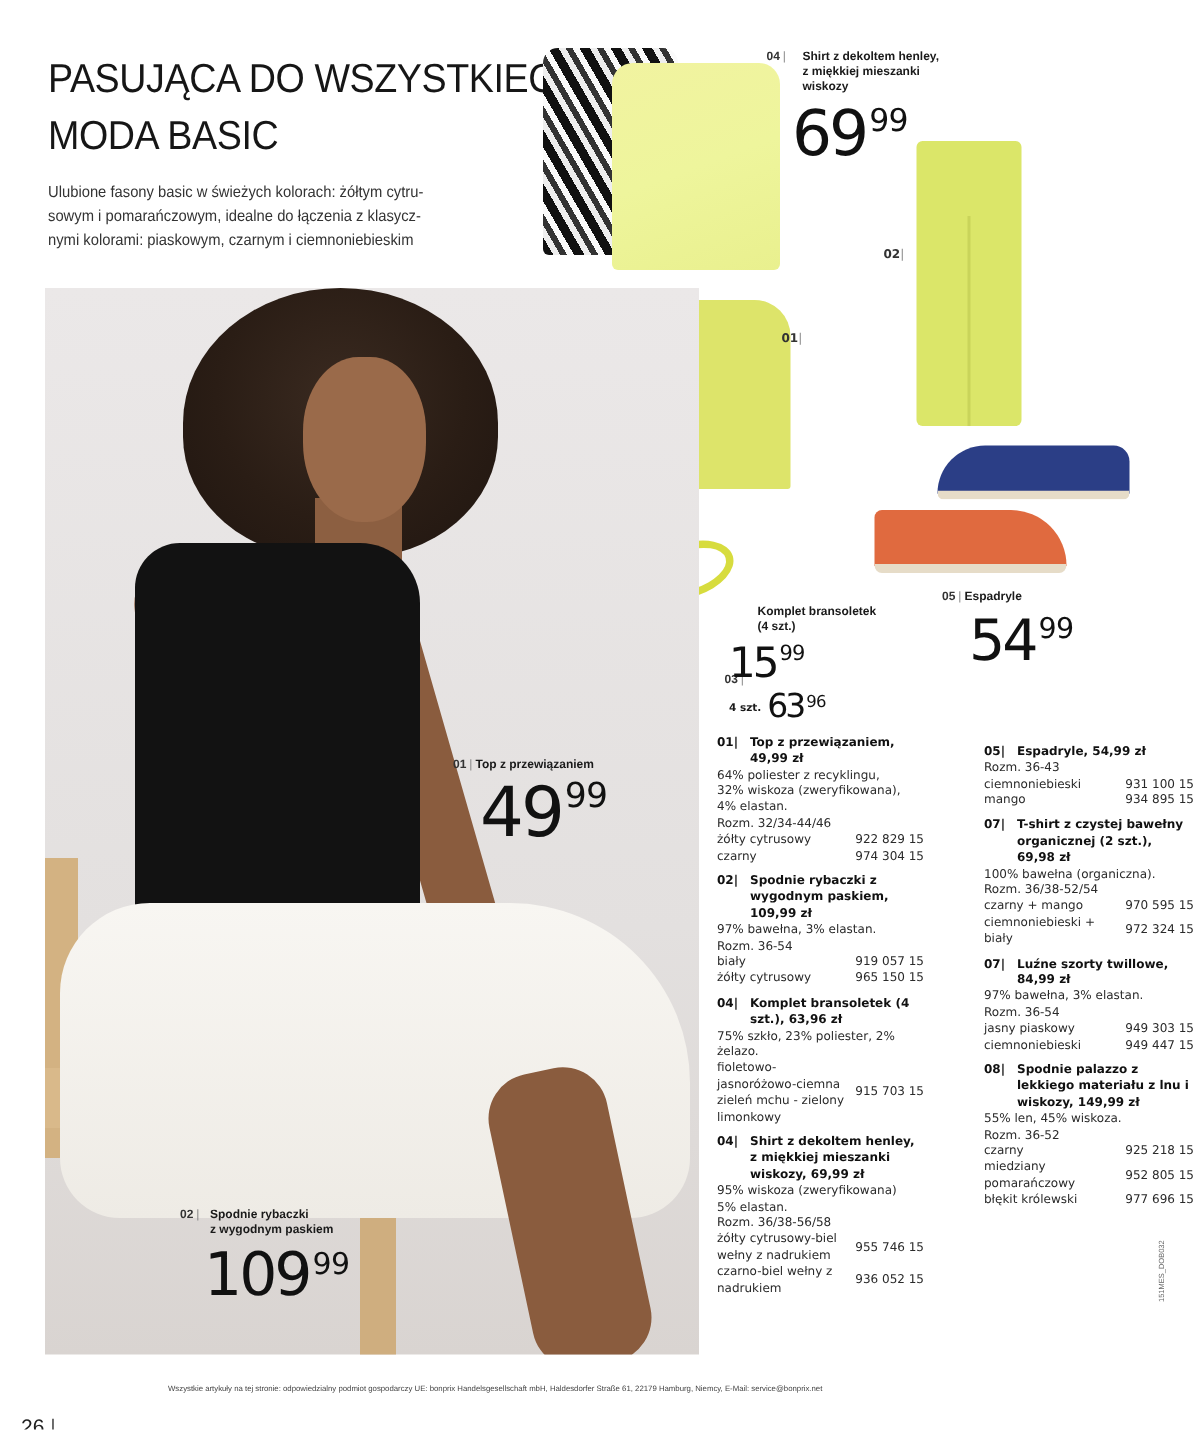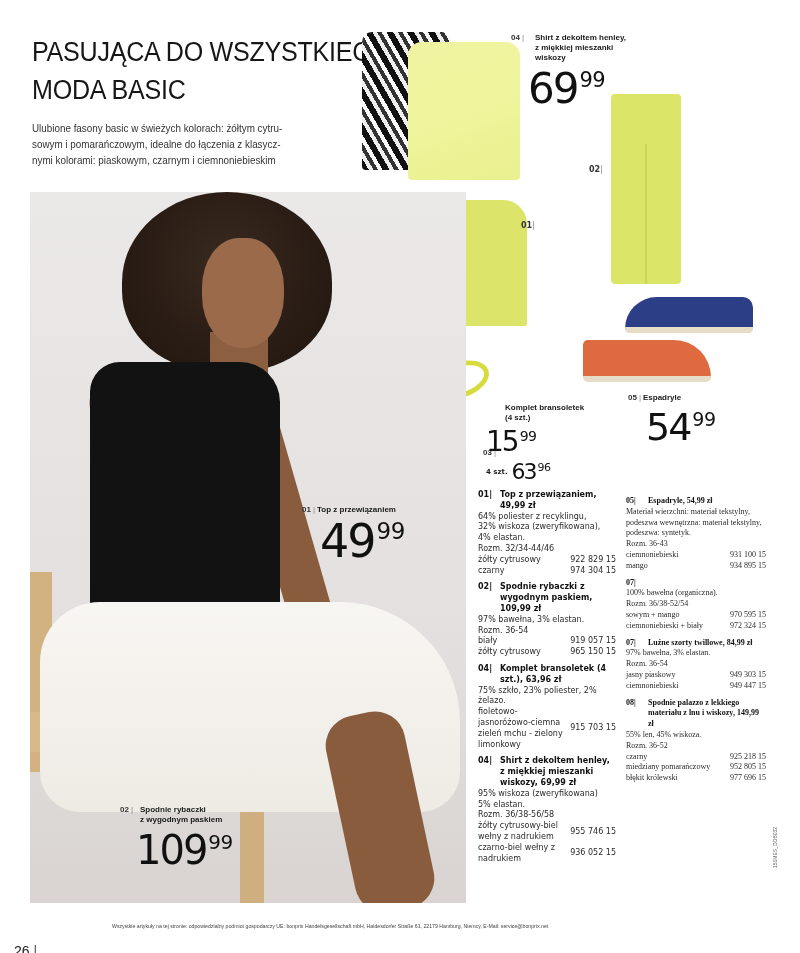--- a/index.html
+++ b/index.html
@@ -213,45 +213,45 @@
       <div class="row">
         <span class="c">żółty cytrusowy-biel wełny z nadrukiem</span>
         <span class="code">955 746 15</span>
       </div>
       <div class="row">
         <span class="c">czarno-biel wełny z nadrukiem</span>
         <span class="code">936 052 15</span>
       </div>
     </div>
   </div>
-<div class="details" id="details-right" style="left:626px;top:496px;width:140px;font-family:Liberation Serif, serif;">
+<div class="details" id="details-right" style="left:656px;top:496px;width:140px;">
     <div class="item">
       <div class="head">
         <span class="n">05|</span>
         <span class="t">Espadryle, 54,99 zł</span>
       </div>
-      <div>Materiał wierzchni: materiał tekstylny, podeszwa wewnętrzna: materiał tekstylny, podeszwa: syntetyk.</div>
       <div>Rozm. 36-43</div>
       <div class="row">
         <span class="c">ciemnoniebieski</span>
         <span class="code">931 100 15</span>
       </div>
       <div class="row">
         <span class="c">mango</span>
         <span class="code">934 895 15</span>
       </div>
     </div>
     <div class="item">
       <div class="head">
         <span class="n">07|</span>
+        <span class="t">T-shirt z czystej bawełny organicznej (2 szt.), 69,98 zł</span>
       </div>
       <div>100% bawełna (organiczna).</div>
       <div>Rozm. 36/38-52/54</div>
       <div class="row">
-        <span class="c">sowym + mango</span>
+        <span class="c">czarny + mango</span>
         <span class="code">970 595 15</span>
       </div>
       <div class="row">
         <span class="c">ciemnoniebieski + biały</span>
         <span class="code">972 324 15</span>
       </div>
     </div>
     <div class="item">
       <div class="head">
         <span class="n">07|</span>

